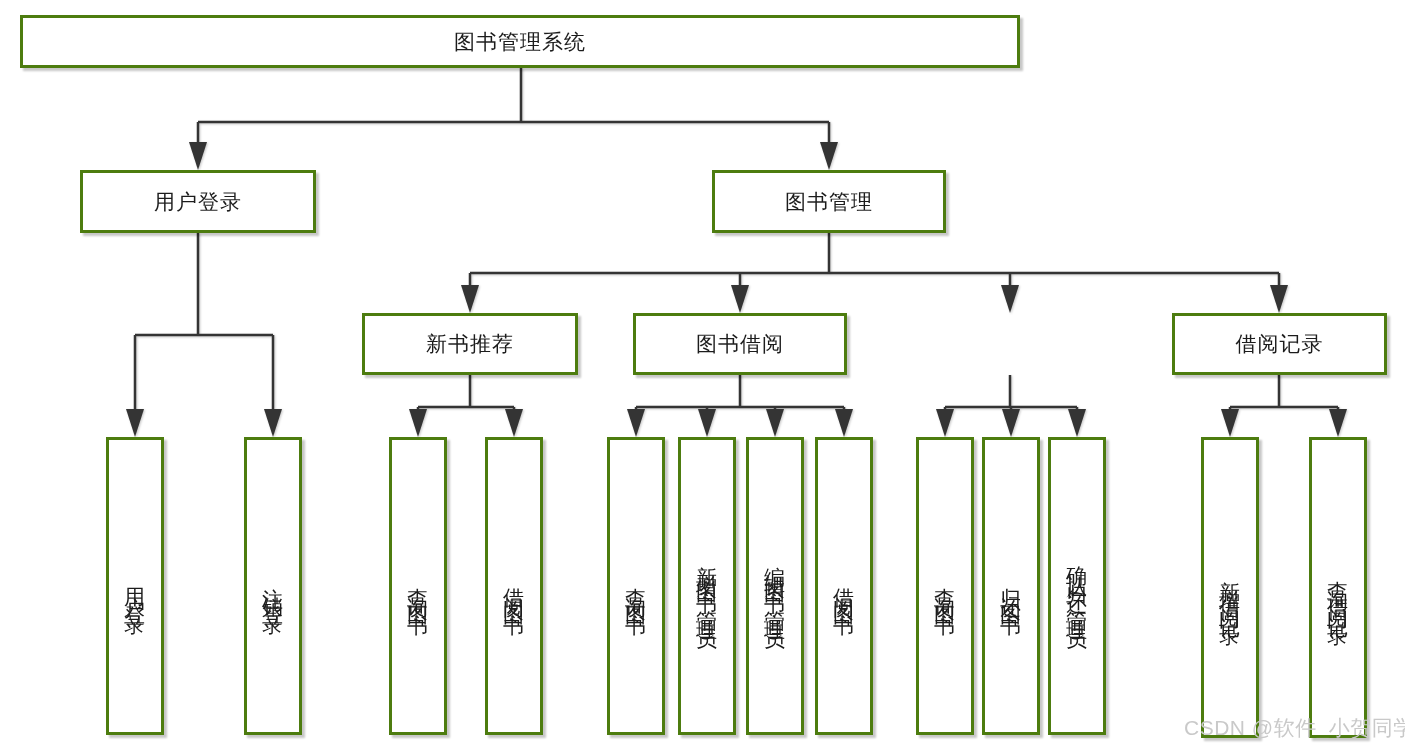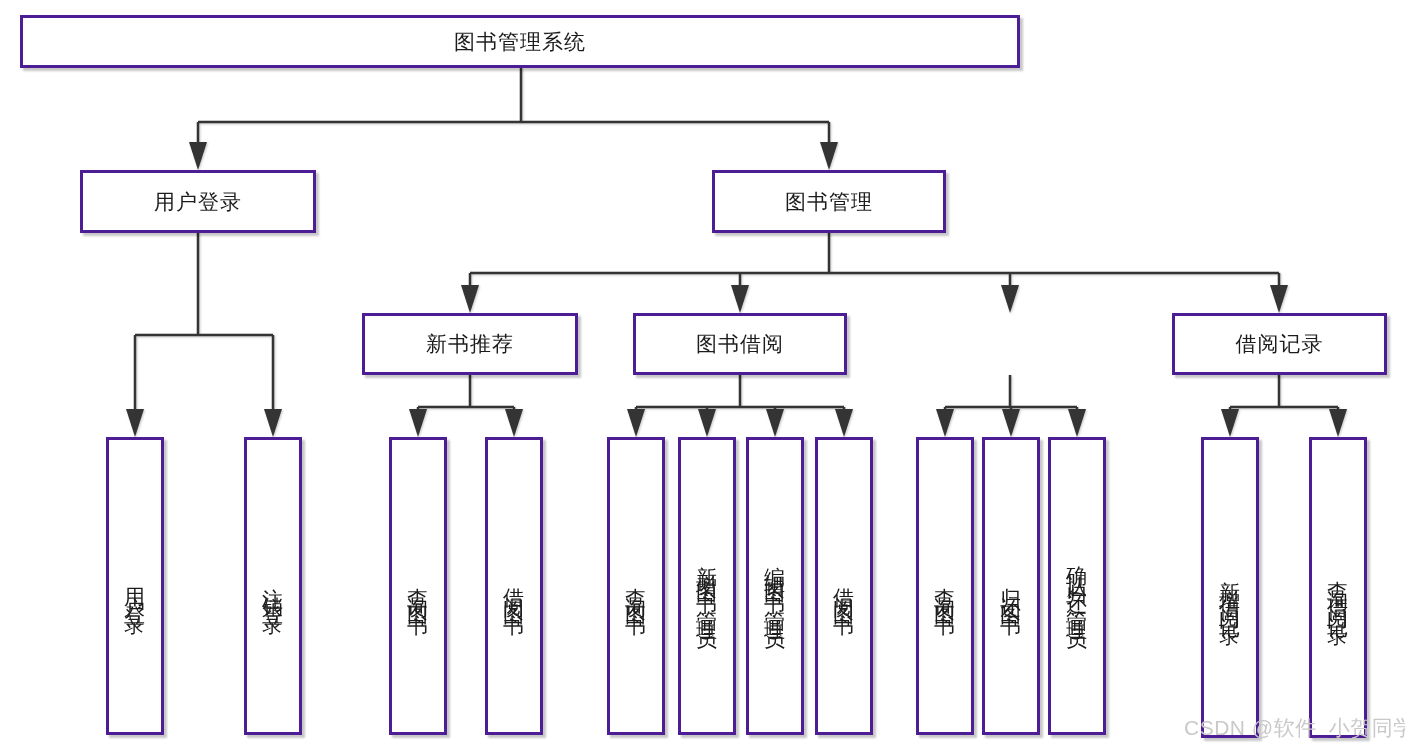--- a/index.html
+++ b/index.html
@@ -28,21 +28,21 @@
     stroke-width: 2.5;
     fill: none;
   }
   .edges polygon {
     fill: #343434;
     stroke: none;
   }
   .node {
     position: absolute;
     box-sizing: border-box;
-    border: 3px solid #4c1d95;
+    border: 3px solid #4d7c0f;
     background: #ffffff;
     color: #1c1c1c;
     display: flex;
     align-items: center;
     justify-content: center;
     box-shadow: 2.5px 2.5px 2px rgba(0,0,0,0.22);
   }
   .node .lbl {
     font-size: 21px;
     letter-spacing: 1px;

